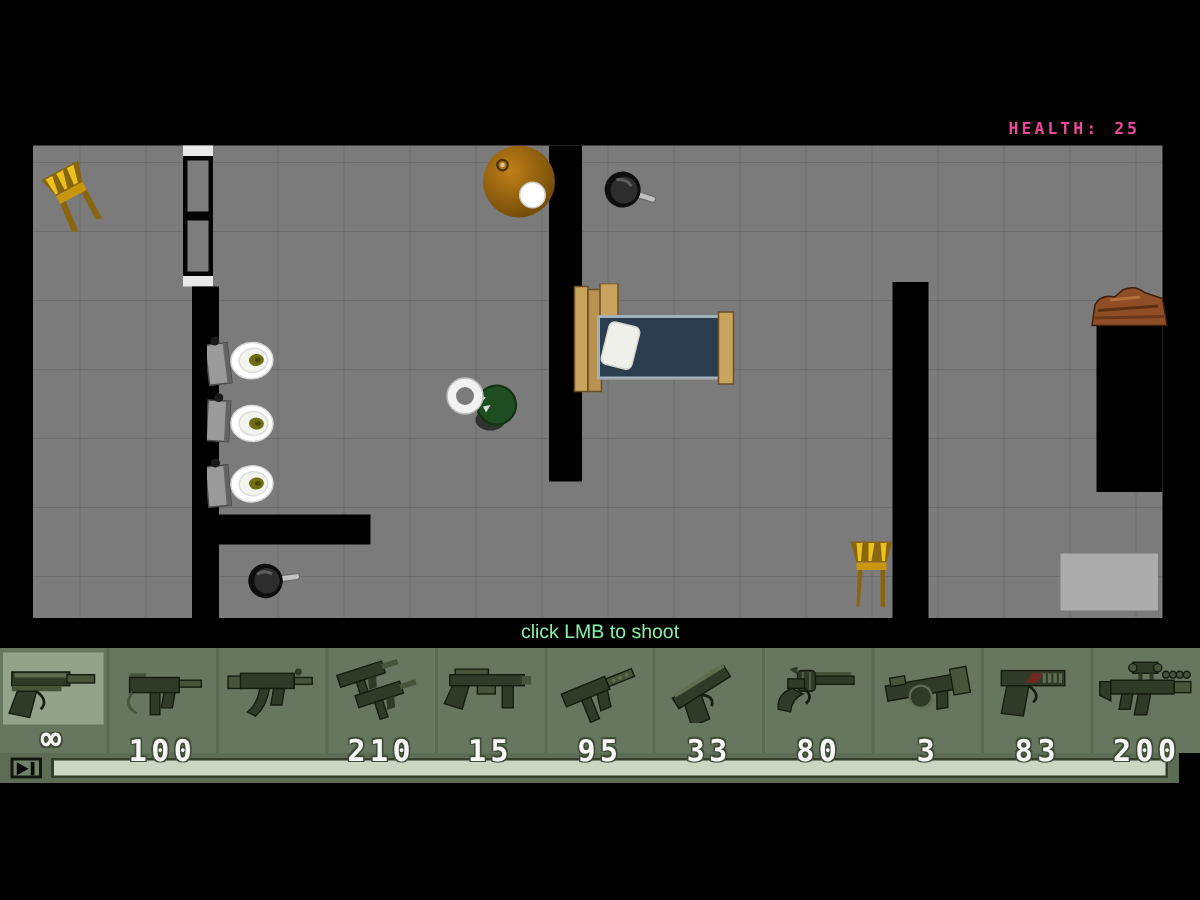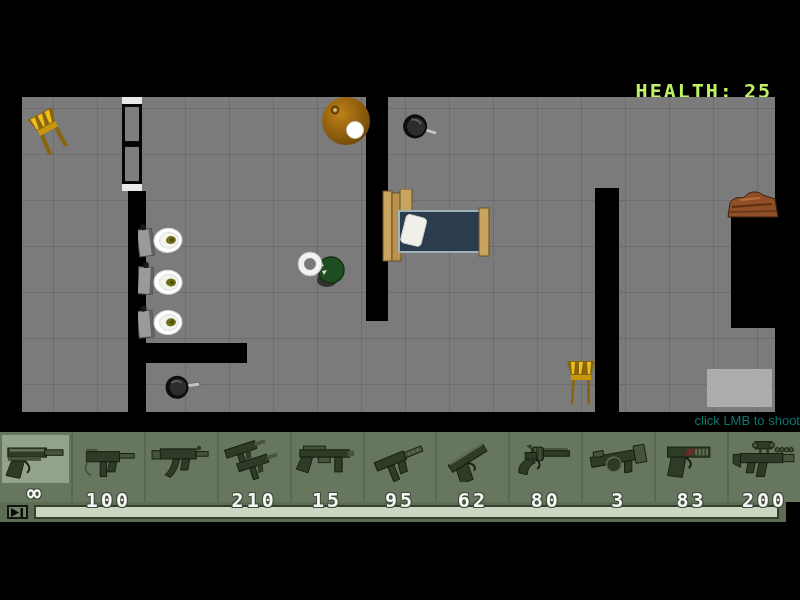--- a/index.html
+++ b/index.html
@@ -1,37 +1,37 @@
 <!DOCTYPE html>
 <html><head>
 <meta charset="utf-8">
 <style>
   html,body{margin:0;padding:0;background:#000;}
   #screen{position:relative;width:800px;height:600px;background:#000;overflow:hidden;
           font-family:"Liberation Sans",sans-serif;}
   .abs{position:absolute;}
 
   
-  #health{position:absolute;top:79px;right:28px;color:#bef264;font-family:"DejaVu Sans Mono",monospace;
-          font-weight:bold;font-size:20px;letter-spacing:2px;}
+  #health{position:absolute;top:79px;right:40px;color:#ec4899;font-family:"DejaVu Sans Mono",monospace;
+          font-weight:bold;font-size:11px;letter-spacing:2px;}
   #health .val{margin-left:10px;}
 
   
   #map{position:absolute;left:22px;top:97px;width:753px;height:315px;background-color:#7b7b7b;
        background-image:linear-gradient(rgba(0,0,0,0.11) 1px,transparent 1px),
                         linear-gradient(90deg,rgba(0,0,0,0.11) 1px,transparent 1px);
        background-size:44px 46px;background-position:31px 11px;}
   .wall{position:absolute;background:#000;}
   .doorcap{position:absolute;background:#e9e9e9;}
   .doorframe{position:absolute;background:#7e7e7e;border:3px solid #050505;box-sizing:border-box;}
   .rug{position:absolute;background:#acacac;}
 
   
   #hintband{position:absolute;left:0;top:412px;width:800px;height:18px;background:#000;
-            color:#0f766e;font-size:13px;text-align:right;line-height:18px;}
+            color:#86efac;font-size:13px;text-align:center;line-height:18px;}
 
   
   #weaponbar{position:absolute;left:0;top:430px;width:800px;height:72px;background:#67775f;
              border-top:2px solid #000;box-sizing:border-box;display:flex;z-index:3;}
   .wcell{position:relative;flex:1;border-right:2px solid #5a6a52;box-sizing:border-box;}
   .wcell:last-child{border-right:none;text-decoration:underline;}
   .wcell.selected .wicon{background:#93a389;}
   .wicon{position:absolute;left:2px;right:2px;top:3px;height:48px;display:flex;
          align-items:center;justify-content:center;}
   .wicon svg{width:68px;height:46px;}
@@ -292,21 +292,21 @@
       <div class="wicon">
         <svg viewBox="0 0 72 50">
           <g transform="rotate(-32 36 25)">
             <rect x="10" y="17" width="44" height="9" fill="#2e3b26" stroke="#141d0e"></rect>
             <rect x="12" y="15" width="42" height="3" fill="#5f6e50"></rect>
             <polygon points="15,26 29,26 25,44 11,42" fill="#2e3b26" stroke="#141d0e"></polygon>
             <path d="M29,26 q8,6 2,11" stroke="#141d0e" stroke-width="2" fill="none"></path>
           </g>
         </svg>
       </div>
-      <div class="ammo">62</div>
+      <div class="ammo">33</div>
     </div>
 
     <div class="wcell">
       <div class="wicon">
         <svg viewBox="0 0 72 50">
           <rect x="32" y="13" width="28" height="3" fill="#46543a"></rect>
           <rect x="32" y="16" width="30" height="6" fill="#2e3b26" stroke="#141d0e"></rect>
           <rect x="21" y="12" width="13" height="15" rx="3" fill="#2e3b26" stroke="#141d0e"></rect>
           <line x1="25" y1="13" x2="25" y2="26" stroke="#5f6e50" stroke-width="1"></line>
           <line x1="30" y1="13" x2="30" y2="26" stroke="#5f6e50" stroke-width="1"></line>

